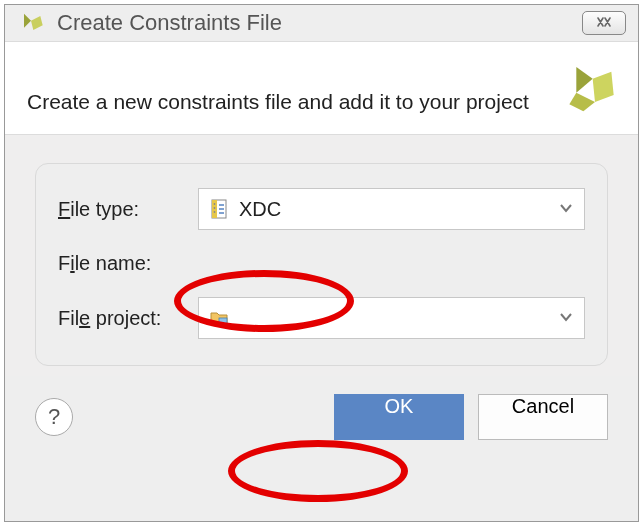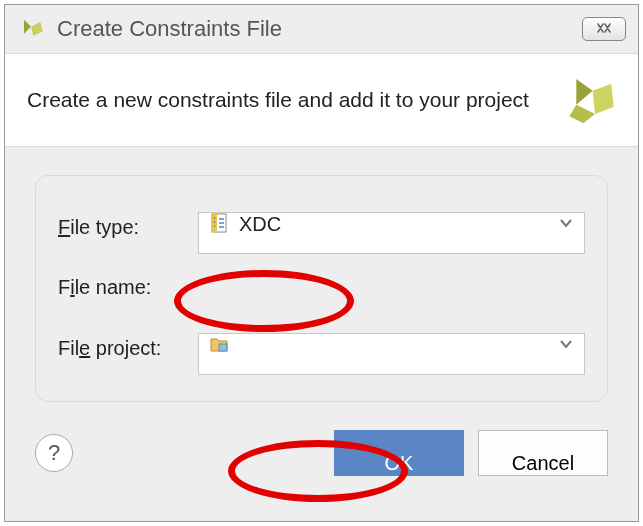--- a/index.html
+++ b/index.html
@@ -11,21 +11,21 @@
       position: relative;
       font-size: 20px;
     }
     .dialog {
       position: absolute;
       top: 4px; left: 4px; right: 4px; bottom: 4px;
       border: 1px solid #999;
       background: #eeeeee;
     }
     .titlebar {
-      height: 48px;
+      height: 36px;
       display: flex;
       align-items: center;
       padding: 0 12px;
       background: #eeeeee;
     }
     .titlebar .app-icon { width: 28px; height: 28px; margin-right: 12px; position: relative; }
     .titlebar .title { color: #555; font-size: 22px; }
     .close-btn {
       margin-left: auto;
       width: 44px; height: 24px;
@@ -38,21 +38,21 @@
       color: #555;
       font-size: 14px;
       cursor: pointer;
     }
     .header {
       background: #fff;
       border-top: 1px solid #dcdcdc;
       border-bottom: 1px solid #dcdcdc;
       padding: 18px 22px;
       display: flex;
-      align-items: center;
+      align-items: flex-end;
       gap: 14px;
     }
     .header .desc { color: #222; font-size: 21px; line-height: 1.4; flex: 1; }
     .header .big-icon { width: 56px; height: 56px; flex-shrink: 0; }
     .form-area {
       padding: 28px 30px 10px 30px;
       background: #efeeee;
     }
     .form-box {
       border: 1px solid #d9d9d9;
@@ -71,24 +71,24 @@
       color: #222;
       font-size: 20px;
     }
     .row .label u { text-decoration: underline; }
     .control {
       flex: 1;
       height: 42px;
       border: 1px solid #c7c7c7;
       background: #fff;
       display: flex;
+      align-items: center;
       padding: 0 10px;
       font-size: 20px;
       color: #222;
-      margin-top: 12px;
     }
     .control .inner-ico {
       width: 20px; height: 20px; margin-right: 10px; flex-shrink: 0;
     }
     .control .chev {
       margin-left: auto;
       color: #777;
     }
     .control .clear-ico {
       margin-left: auto;
@@ -118,21 +118,21 @@
       font-size: 22px;
       color: #555;
       cursor: pointer;
       background: #fff;
     }
     .footer-spacer { flex: 1; }
     .btn {
       min-width: 130px;
       height: 46px;
       display: flex;
-      align-items: flex-end;
+      align-items: flex-start;
       justify-content: center;
       font-size: 20px;
       border: 1px solid #bbb;
       background: #fdfdfd;
       cursor: pointer;
       padding: 0 20px;
     }
     .btn.primary {
       background: #5a86c5;
       border-color: #5a86c5;

